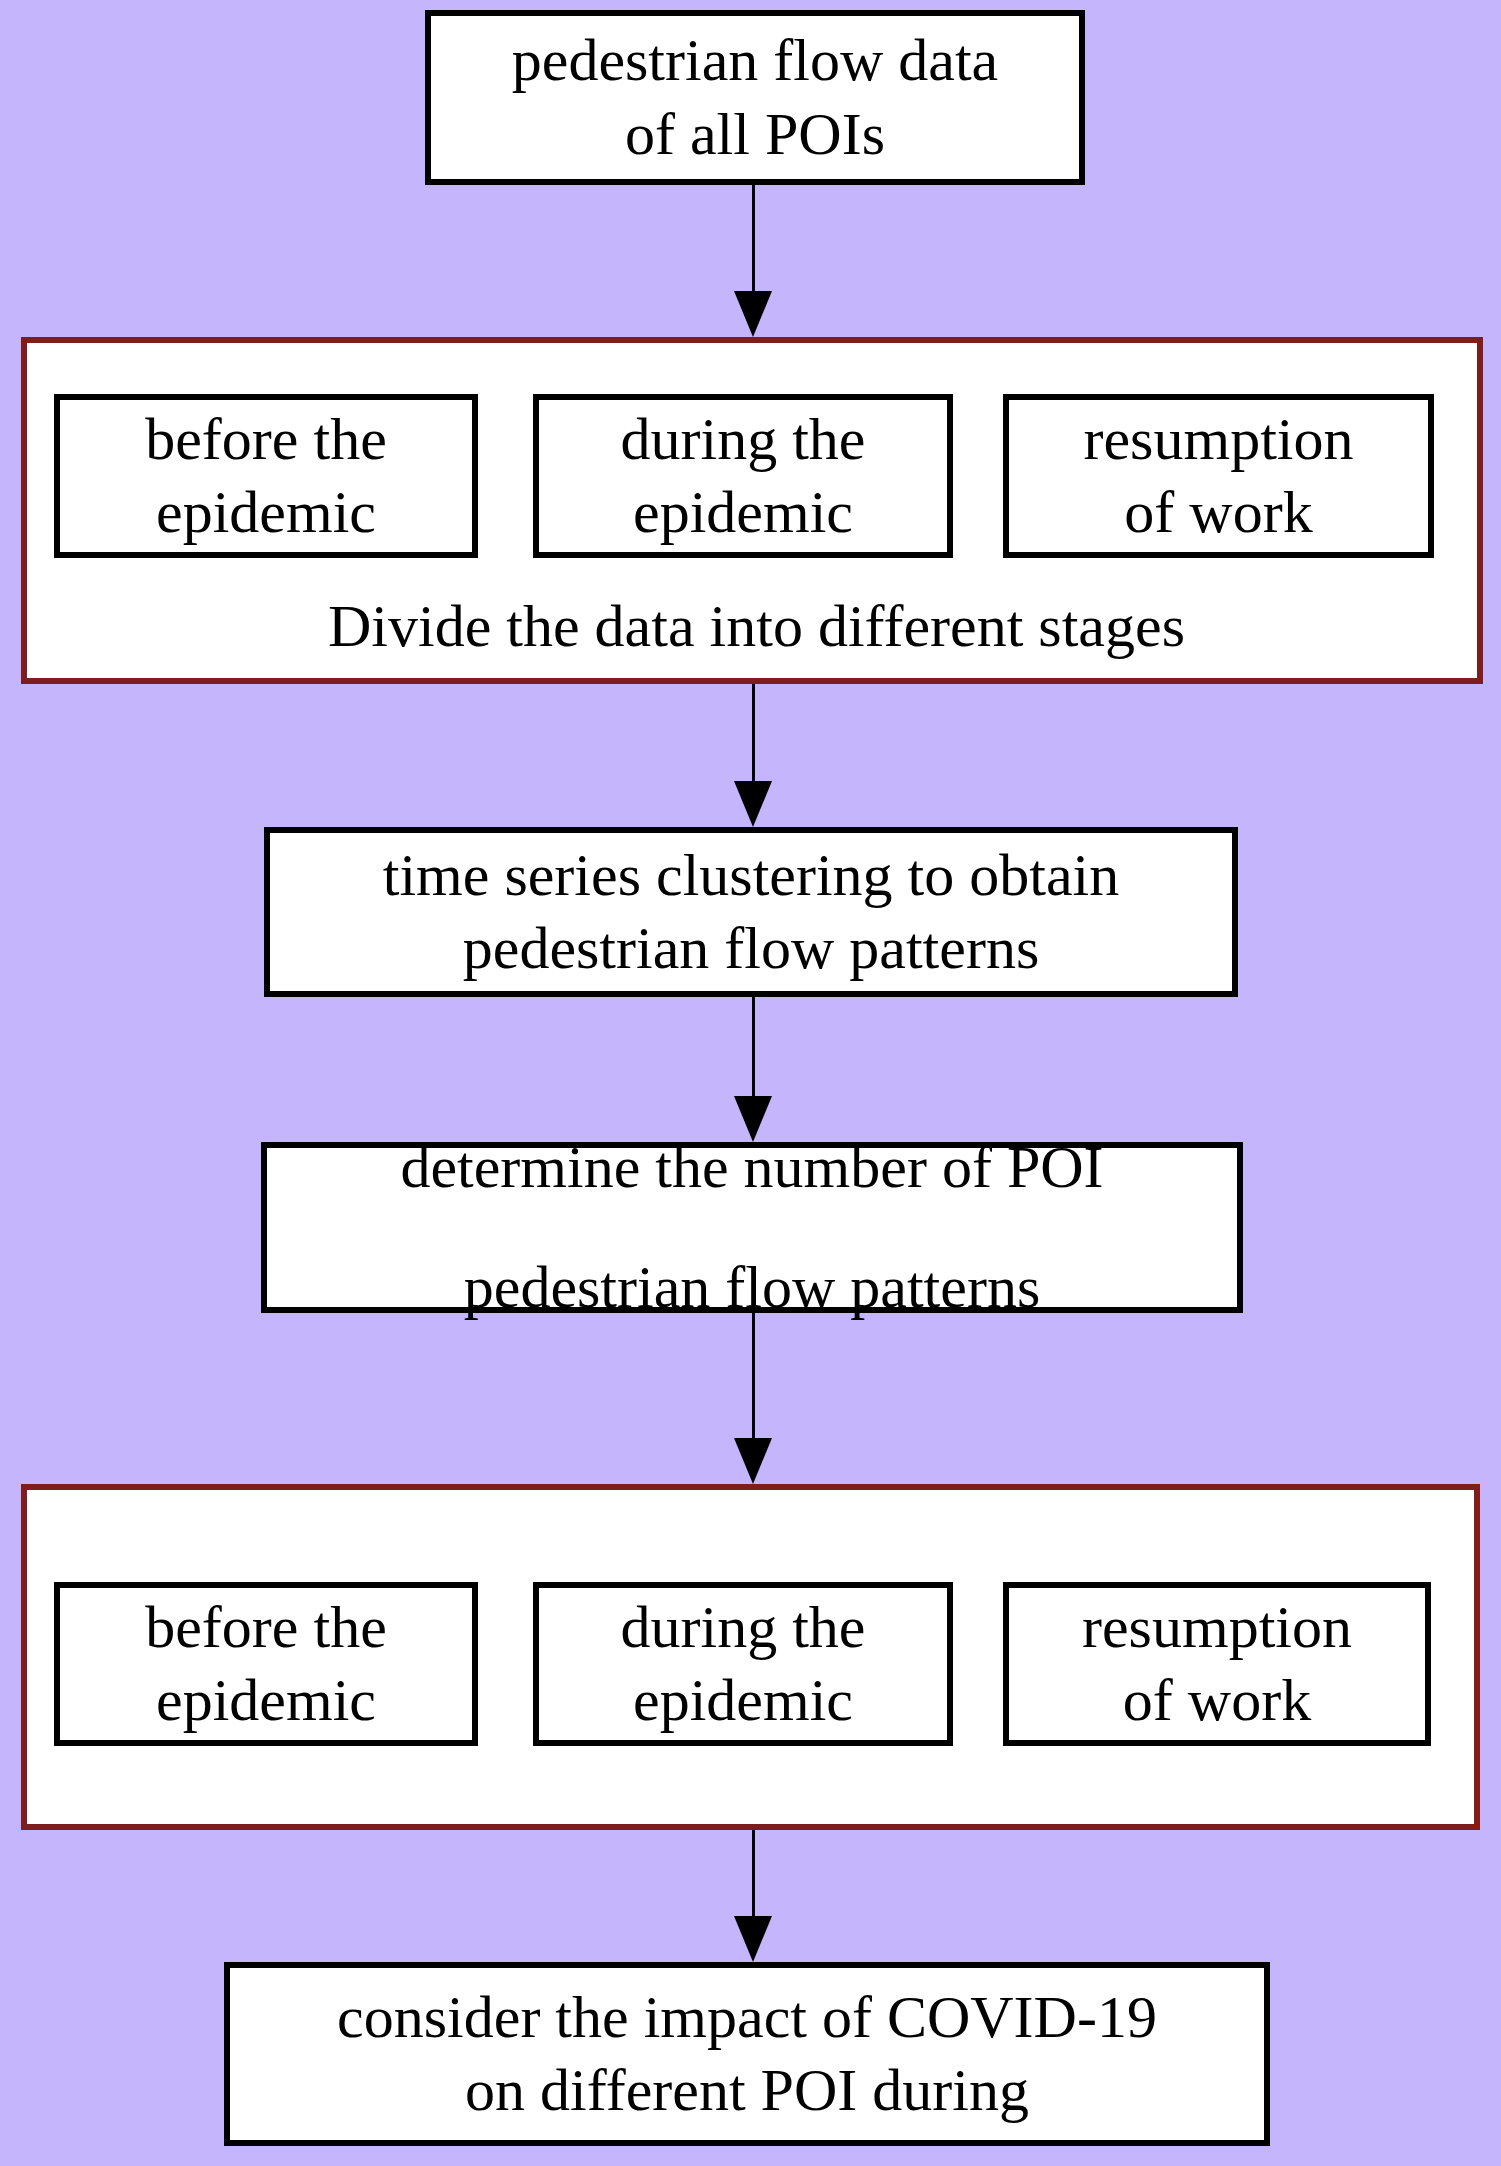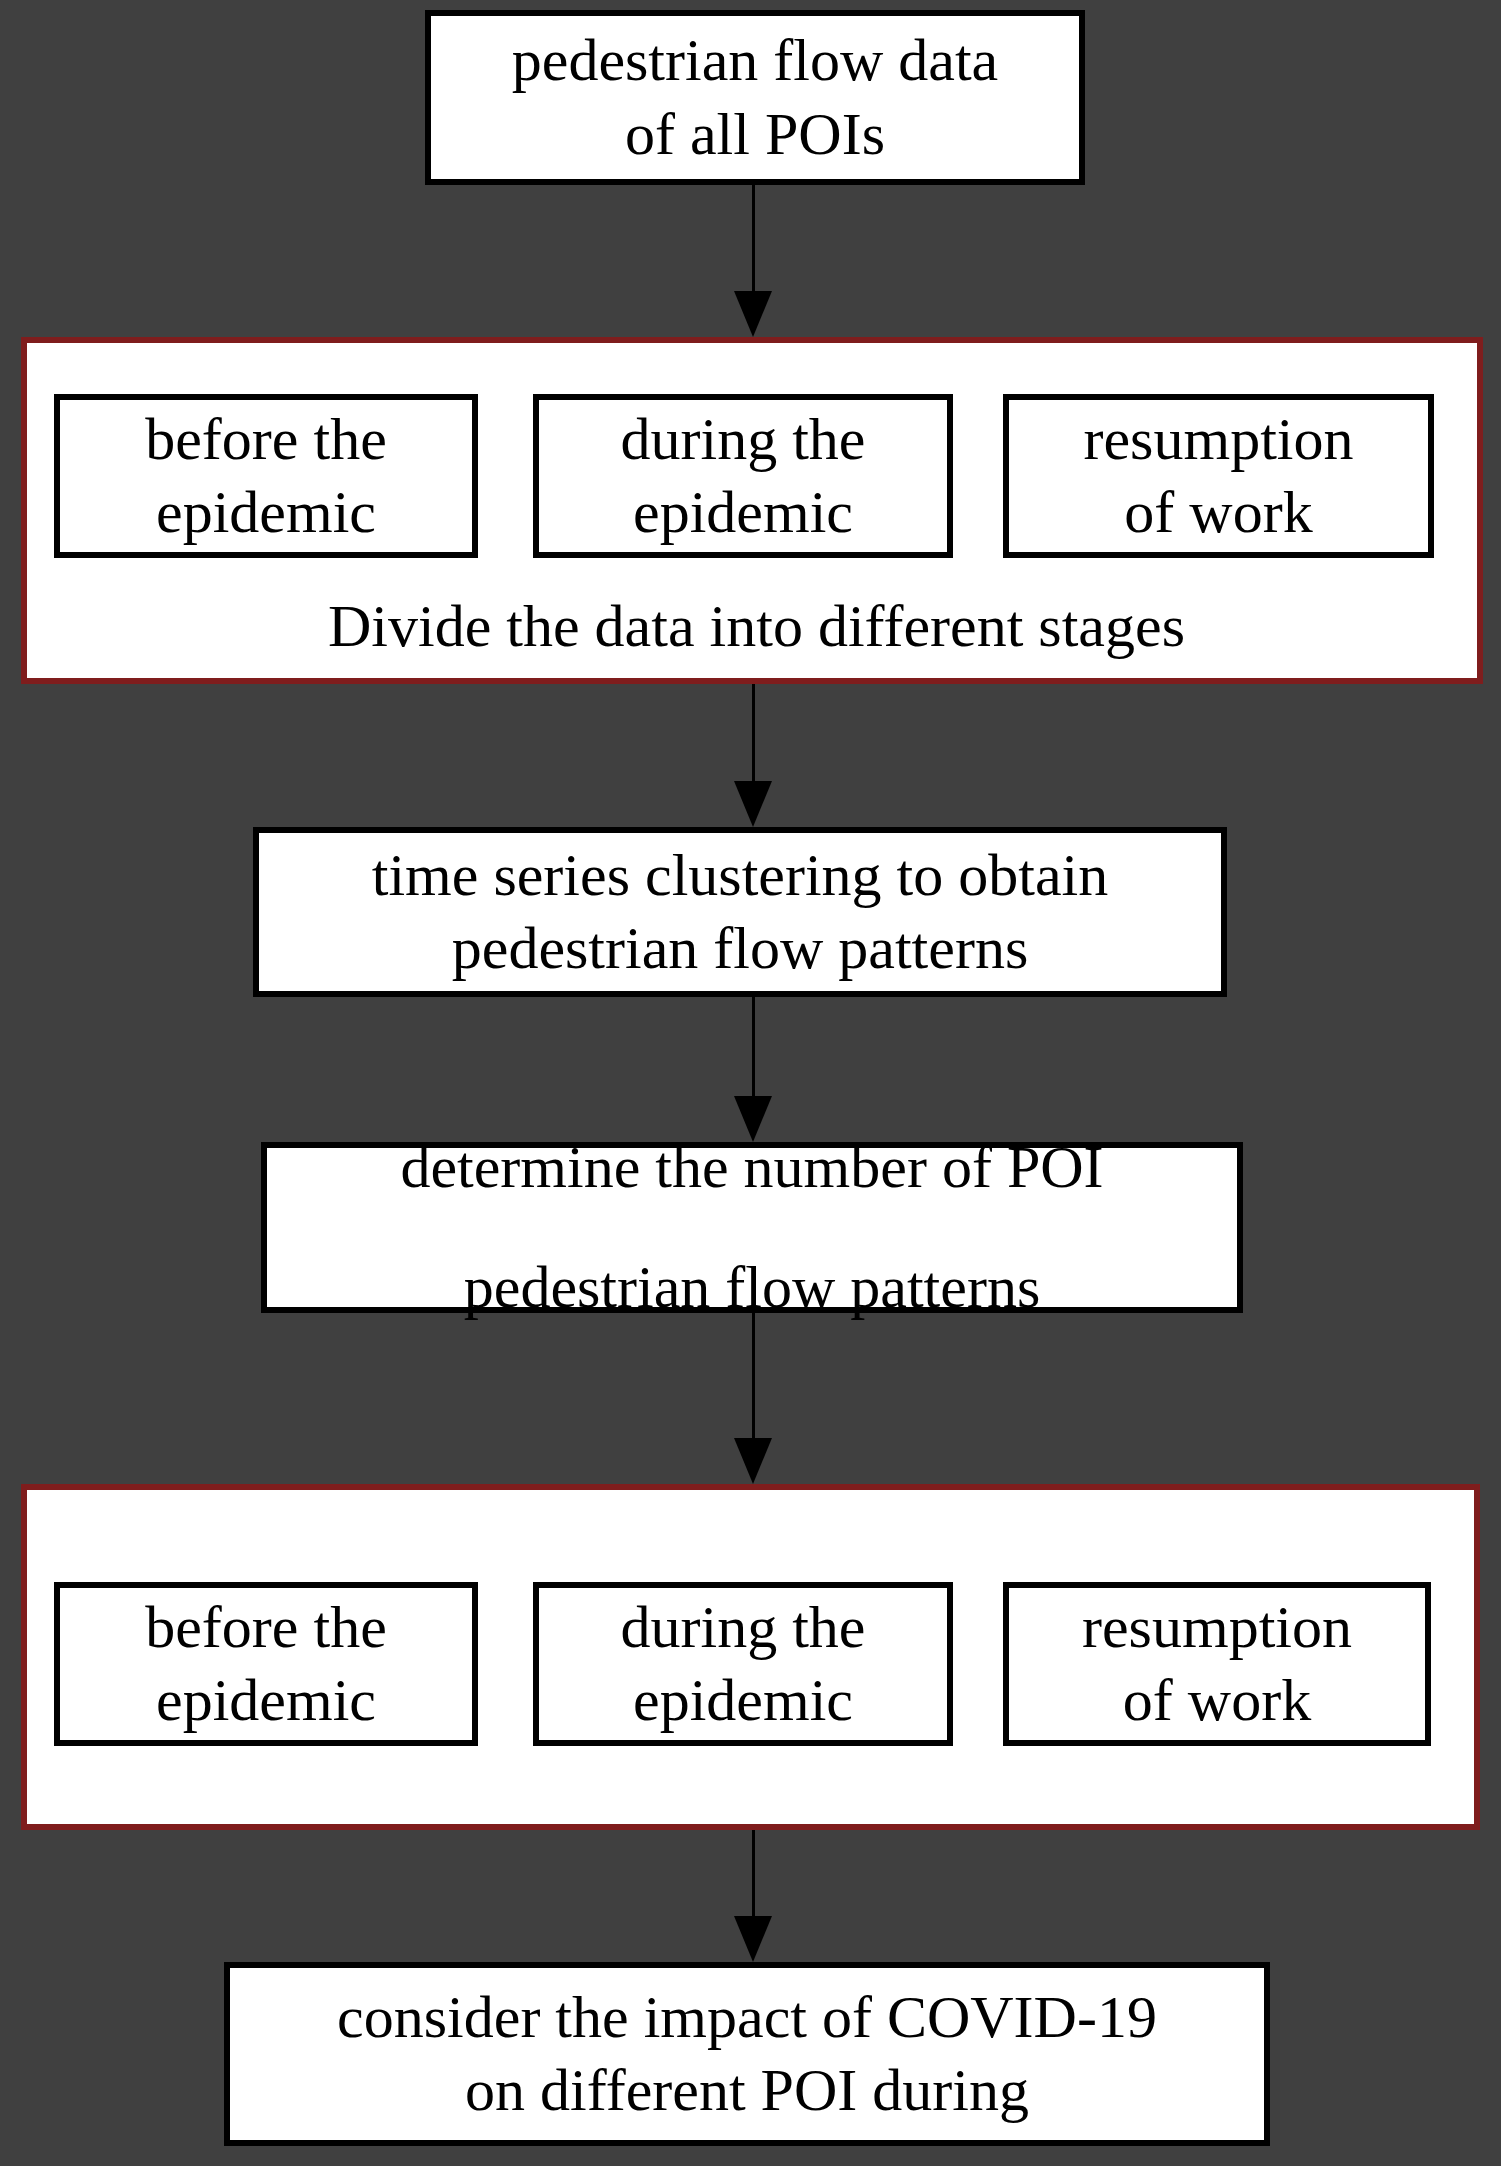--- a/index.html
+++ b/index.html
@@ -4,21 +4,21 @@
 <style>
   html, body {
     margin: 0;
     padding: 0;
     background: #ffffff;
   }
   .canvas {
     position: relative;
     width: 1501px;
     height: 2166px;
-    background: #404040;
+    background: #c4b5fd;
     font-family: "Liberation Serif", "DejaVu Serif", serif;
     color: #000000;
   }
   .box {
     position: absolute;
     box-sizing: border-box;
     border: 6px solid #000000;
     background: #ffffff;
     display: flex;
     flex-direction: column;
@@ -94,21 +94,21 @@
       <div class="line">of work</div>
     </div>
     <div class="caption" style="top:247px;margin-left:9px;">Divide the data into different stages</div>
   </div>
 
   <div class="arrow" style="left:753px; top:684px; height:143px;">
     <div class="stem"></div>
     <div class="head"></div>
   </div>
 
-  <div class="box" style="left:253px; top:827px; width:974px; height:170px;">
+  <div class="box" style="left:264px; top:827px; width:974px; height:170px;">
     <div class="line">time series clustering to obtain</div>
     <div class="line">pedestrian flow patterns</div>
   </div>
 
   <div class="arrow" style="left:753px; top:997px; height:145px;">
     <div class="stem"></div>
     <div class="head"></div>
   </div>
 
   <div class="box" style="left:261px; top:1142px; width:982px; height:171px;gap:46px;">

